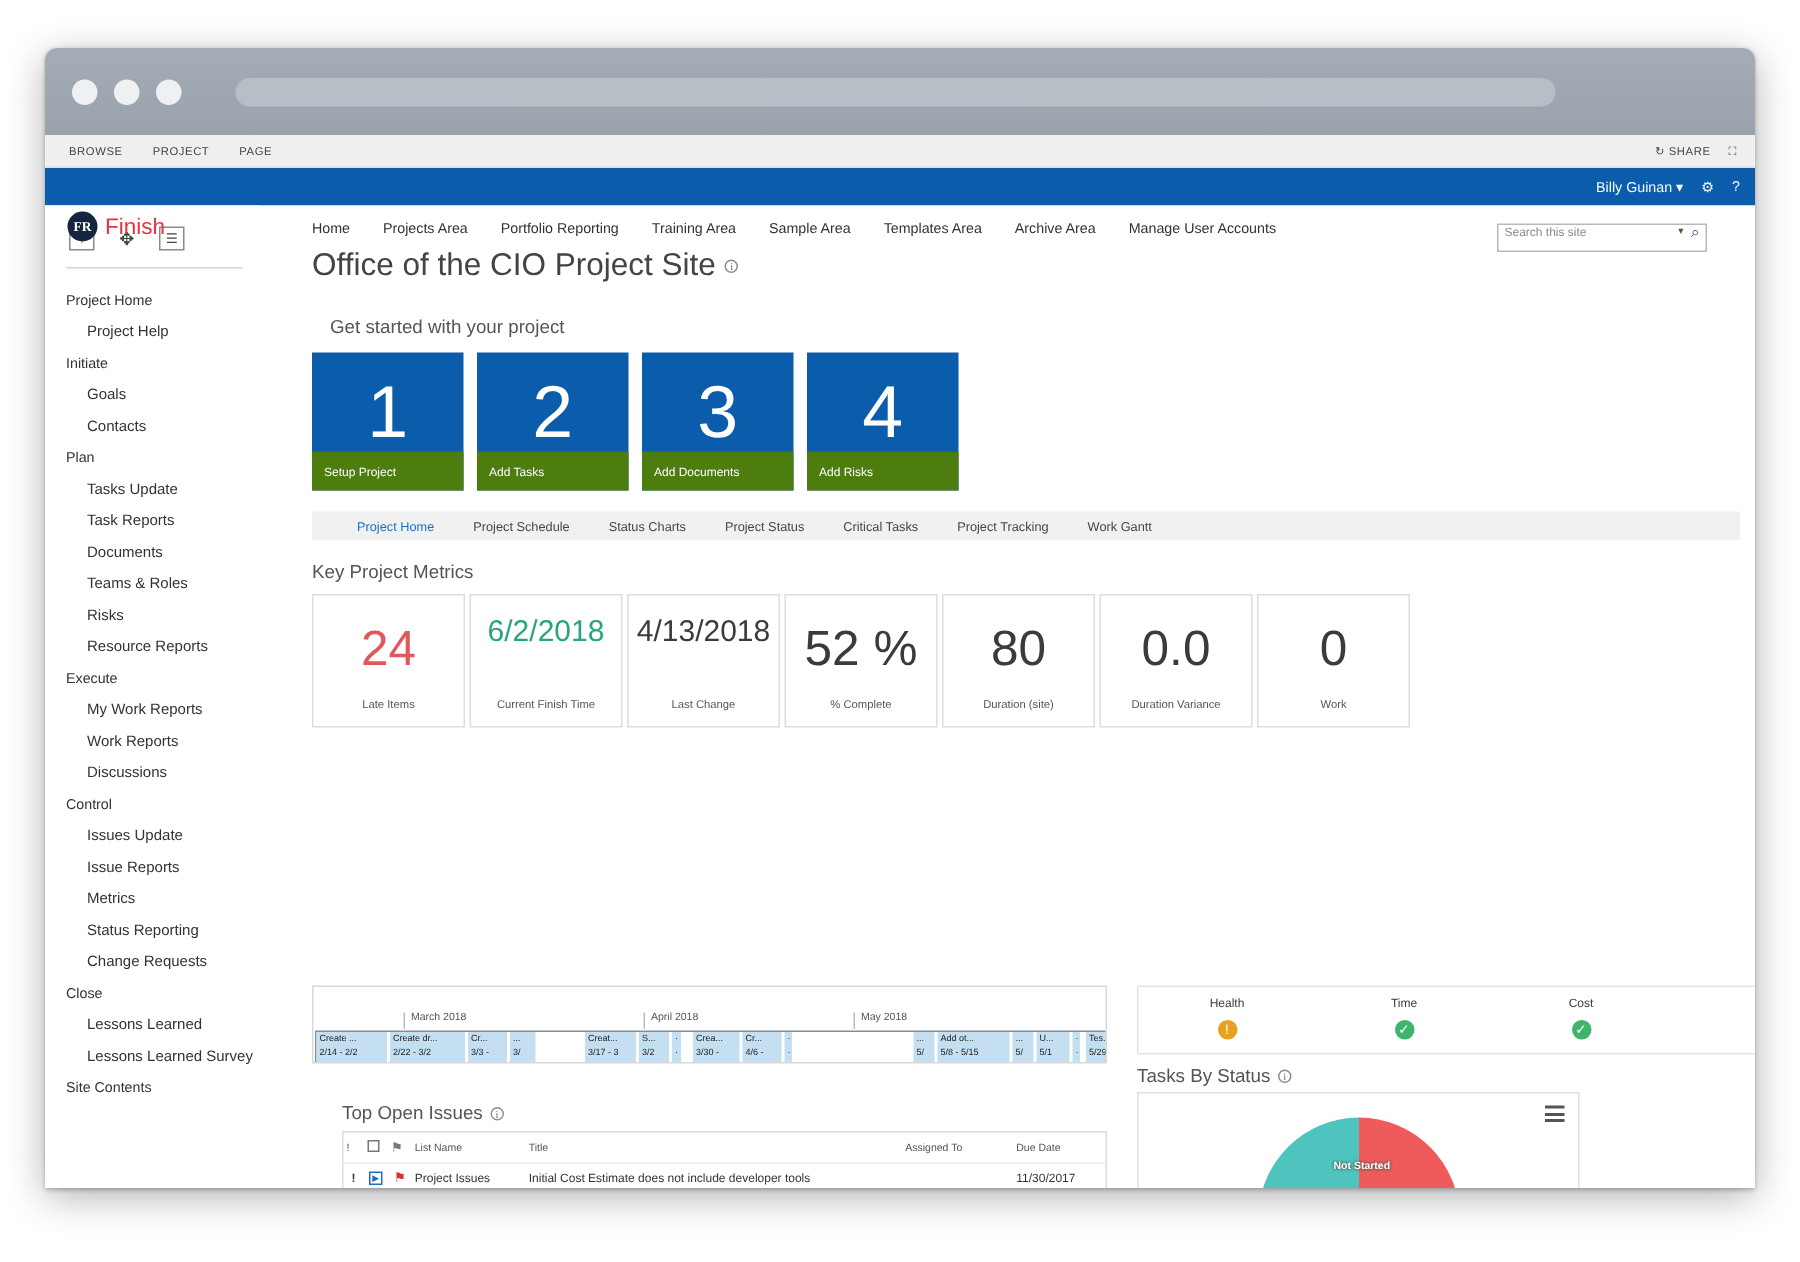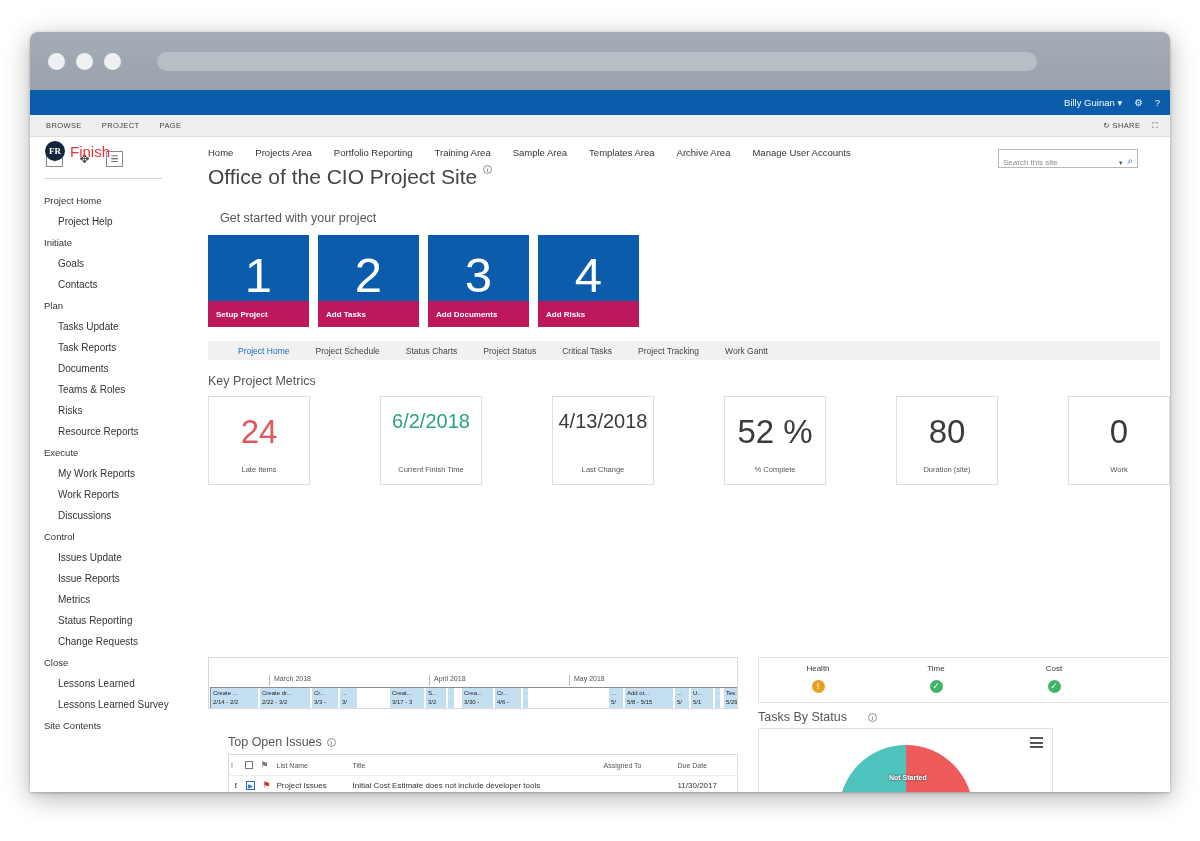--- a/index.html
+++ b/index.html
@@ -61,54 +61,54 @@
   .rail-ic.noborder{border:none;font-size:12px;}
   #rail-divider{ height:1px; background:#d4d4d4; width:118px; margin-bottom:11px;}
   .nav-head{ font-size:9.5px; color:#333; padding:5px 0 5px 0; }
   .nav-sub { font-size:10px; color:#333; padding:5px 0 5px 14px; }
 
   
   #main{ flex:1; padding:10px 0 0 35px; position:relative; }
   #topnav{ display:flex; gap:22px; }
   #topnav .tn{ font-size:9.5px; color:#333; }
   #site-title{ font-size:21px; color:#444; font-weight:300; margin:7px 0 0 0;
-               display:flex; align-items:flex-start; gap:6px;}
+               display:flex; align-items:center; gap:6px;}
   .info-ic{
     display:inline-block;width:9px;height:9px;border:1px solid #8e8e8e;border-radius:50%;
     font-size:7px;line-height:8px;text-align:center;color:#6a6a6a;font-family:"Liberation Serif",serif;
   }
   #searchbox{
     position:absolute; right:32px; top:12px; width:140px; height:19px;
-    border:1px solid #b9b9b9; background:#fff; display:flex; align-items:flex-end;
+    border:1px solid #b9b9b9; background:#fff; display:flex; align-items:flex-start;
     padding:0 4px; font-size:8px; color:#757575;
   }
   #searchbox .sp{ flex:1; }
   #searchbox .caret{ font-size:7px; color:#555; margin-right:5px;}
   #searchbox .mag{ font-size:10px; color:#1b5fa8; }
 
   
   #gs-title{ font-size:12.5px; color:#555; font-weight:300; margin:22px 0 10px 12px;}
   #tiles{ display:flex; gap:9px; }
   .tile{ width:101px; height:92px; background:#0b5cab; position:relative;
          display:flex; align-items:center; justify-content:center; }
   .tile .num{ font-size:49px; color:#fff; font-weight:300; line-height:1;
               position:relative; top:-6px;}
   .tile .cap{ position:absolute; left:0; bottom:0; width:100%; height:26px;
-              background:#be185d; color:#fff; font-size:8px;
-              display:flex; align-items:center; padding-left:8px;font-weight:bold;}
+              background:#4d7c0f; color:#fff; font-size:8px;
+              display:flex; align-items:center; padding-left:8px;}
 
   
   #wp-tabs{ margin-top:14px; width:952px; height:19px; background:#f1f1f1;
             display:flex; align-items:center; padding-left:30px; gap:26px; }
   #wp-tabs .wt{ font-size:8.5px; color:#444; }
   #wp-tabs .wt.active{ color:#1b6ec2; }
 
   
   #km-title{ font-size:12.5px; color:#555; font-weight:400; margin:14px 0 8px 0;}
-  #metrics{ display:flex; gap:3px;justify-content:space-between; }
+  #metrics{ display:flex; gap:3px; }
   .metric{ width:102px; height:89px; border:1px solid #dddddd; background:#fff;
            display:flex; flex-direction:column; align-items:center;
            justify-content:space-between; padding:9px 2px 10px 2px;}
   .metric .val{ font-size:33px; font-weight:300; line-height:1.55; color:#3b3b3b;}
   .metric .val.sm{ font-size:20px; }
   .metric .lbl{ font-size:7.5px; color:#555; }
 
   
   #gantt{ position:absolute; left:35px; top:520px; width:530px; height:52px;
           border:1px solid #d8d8d8; background:#fff; overflow:hidden;}
@@ -125,21 +125,21 @@
   #health{ position:absolute; left:585px; top:520px; width:565px; height:46px;
            border:1px solid #e3e3e3; background:#fff; display:flex; }
   .hcell{ width:118px; text-align:center; padding-top:6px; }
   .hcell .hl{ font-size:8px; color:#3b3b3b; }
   .hcell .hi{ margin-top:5px; font-size:13px; line-height:13px; }
   .hdot{ display:inline-block; width:13px;height:13px;border-radius:50%;
          color:#fff;font-size:9px;line-height:13px; text-align:center;}
 
   
   #tbs-title{ position:absolute; left:585px; top:573px; font-size:12.5px;
-              color:#555; font-weight:300; display:flex; align-items:center; gap:21px;}
+              color:#555; font-weight:300; display:flex; align-items:center; gap:5px;}
   #pie-panel{ position:absolute; left:585px; top:591px; width:295px; height:199px;
               border:1px solid #e0e0e0; background:#fff; }
   #hamburger{ position:absolute; right:9px; top:8px; width:13px;}
   #hamburger div{ height:2px; background:#555; margin-bottom:2.5px;}
   #pie{ position:absolute; left:80px; top:16px; width:134px; height:134px;
         border-radius:50%;
         background:conic-gradient(#ef5a5a 0deg 144deg,
                                   #edb35a 144deg 256deg,
                                   #4fc3bd 256deg 360deg);}
   .pie-lab{ position:absolute; font-size:7px; color:#ffffff; font-weight:bold;
@@ -172,34 +172,34 @@
 
 <div id="browser-frame">
 
   <div id="titlebar">
     <div class="dot"></div>
     <div class="dot"></div>
     <div class="dot"></div>
     <div id="url-bar"></div>
   </div>
 
-  <div id="suitebar">
-    <span class="su"><span>Billy Guinan</span> <span>▾</span></span>
-    <span class="su gear-ic">⚙</span>
-    <span class="su help-ic">?</span>
-  </div>
-
   <div id="ribbon">
     <span class="rtab">BROWSE</span>
     <span class="rtab">PROJECT</span>
     <span class="rtab">PAGE</span>
     <span id="ribbon-right">
       <span><span>↻</span> <span>SHARE</span></span>
       <span>⛶</span>
     </span>
+  </div>
+
+  <div id="suitebar">
+    <span class="su"><span>Billy Guinan</span> <span>▾</span></span>
+    <span class="su gear-ic">⚙</span>
+    <span class="su help-ic">?</span>
   </div>
 
   <div id="page">
 
     <div id="leftrail">
       <div id="rail-icons">
         <div class="rail-ic">↑</div>
         <div class="rail-ic noborder">✥</div>
         <div class="rail-ic">☰</div>
       </div>
@@ -309,20 +309,24 @@
           </div>
           <div class="metric">
             <div class="val" style="color:#3b3b3b">52 %</div>
             <div class="lbl">% Complete</div>
           </div>
           <div class="metric">
             <div class="val" style="color:#3b3b3b">80</div>
             <div class="lbl">Duration (site)</div>
           </div>
           <div class="metric">
+            <div class="val" style="color:#3b3b3b">0.0</div>
+            <div class="lbl">Duration Variance</div>
+          </div>
+          <div class="metric">
             <div class="val" style="color:#3b3b3b">0</div>
             <div class="lbl">Work</div>
           </div>
         </div>
 
       <div id="gantt">
         <div id="g-months">
             <div class="g-month" style="left: 60px;">March 2018</div>
             <div class="g-month" style="left: 220px;">April 2018</div>
             <div class="g-month" style="left: 360px;">May 2018</div>

